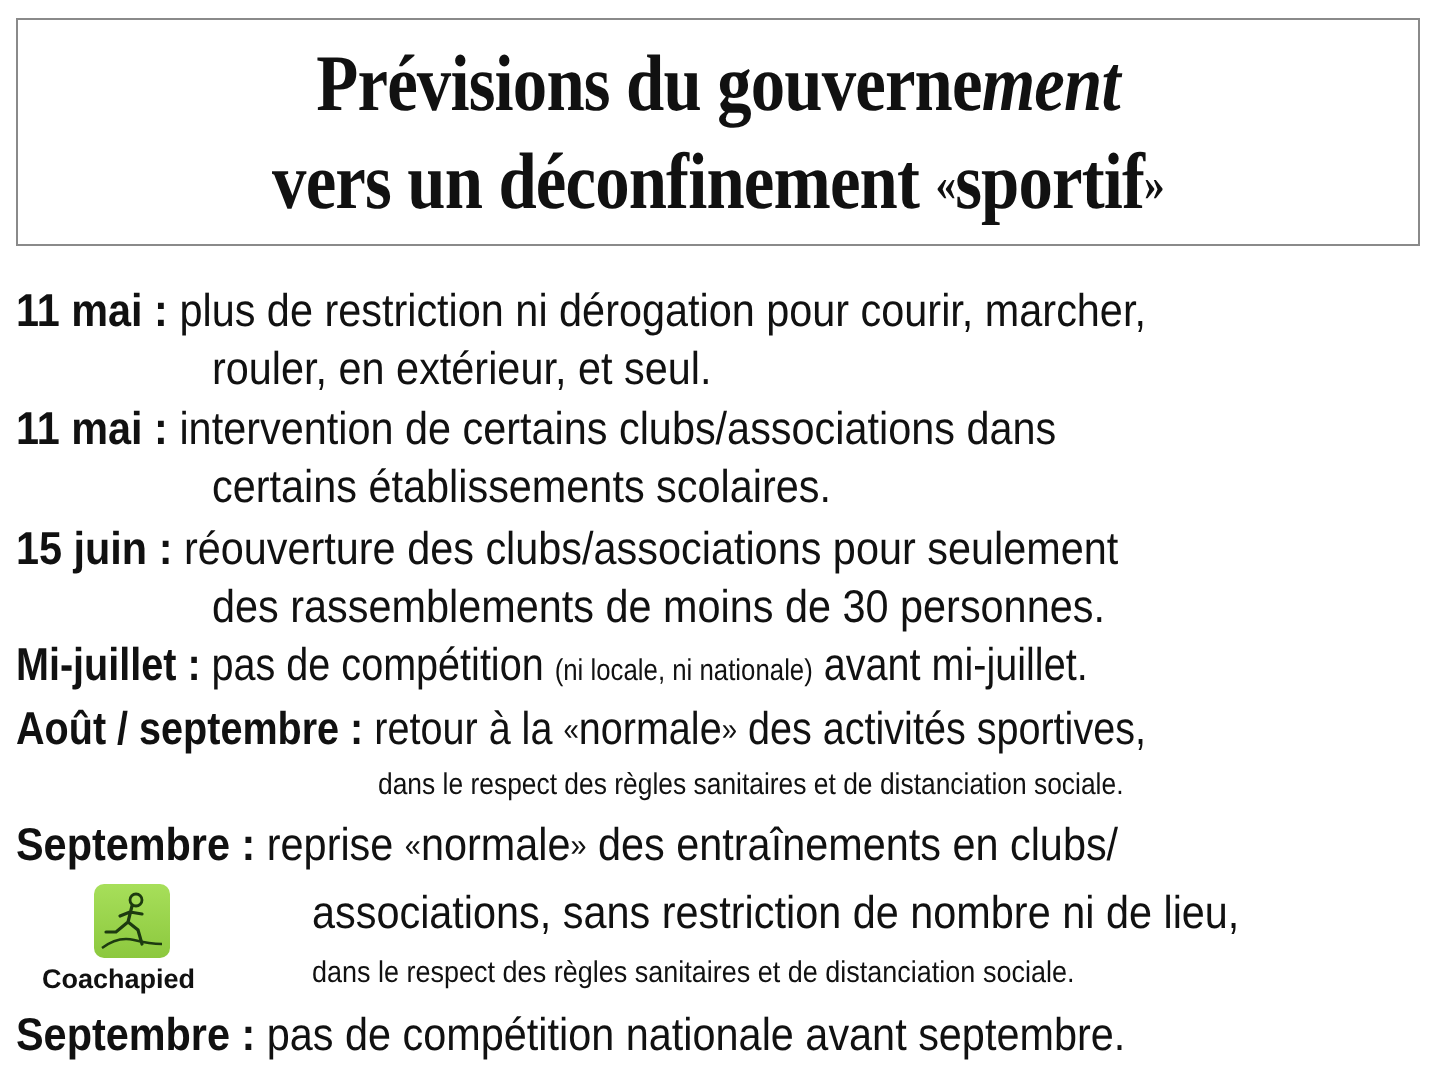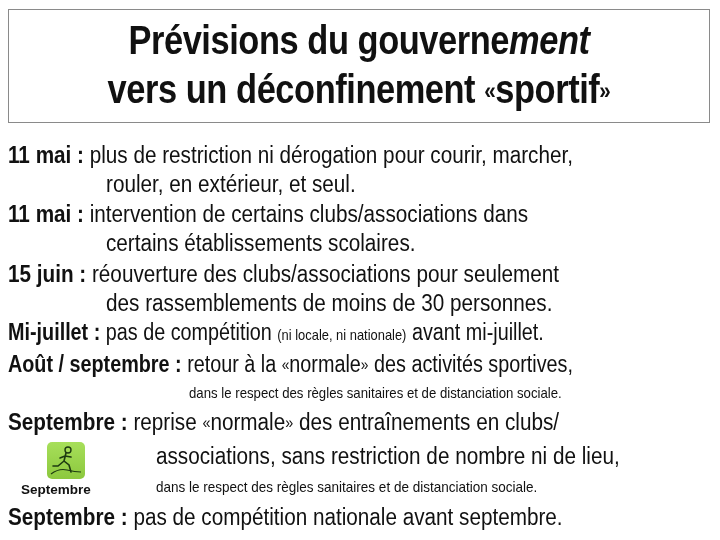--- a/index.html
+++ b/index.html
@@ -2,21 +2,21 @@
 <html><head>
 <meta charset="utf-8">
 <style>
   html, body { margin: 0; padding: 0; }
   body {
     width: 720px; height: 540px; background: #ffffff; position: relative; overflow: hidden;
     font-family: "Liberation Sans", sans-serif; color: #111;
   }
   .title-box {
     position: absolute; left: 8px; top: 9px; width: 702px; height: 114px;
-    border: 1.5px solid #8a8a8a; box-sizing: border-box;
+    border: 1.5px solid #8a8a8a; box-sizing: border-box; font-family: Liberation Serif, serif;
   }
   .title-line {
     position: absolute; left: 0; width: 100%; text-align: center;
     font-weight: bold; font-size: 40px; letter-spacing: -0.5px; transform: scaleX(0.86);
     transform-origin: center; white-space: nowrap;
   }
   .title-line.l1 { top: 8px; }
   .title-line.l2 { top: 57px; }
   .title-line i { font-style: italic; }
   .title-line .q { font-size: 24px; vertical-align: 4px; }
@@ -77,13 +77,13 @@
   <span class="lbl">Septembre :</span> <span>pas de compétition nationale avant septembre.</span>
 </div>
 
 <div class="logo">
   <svg width="38" height="37" viewBox="0 0 38 37">
     <circle cx="21" cy="8" r="3" fill="none" stroke="#1d3a10" stroke-width="1.4"></circle>
     <path d="M19 11 L17 19 L22 23 L24 30 M17 19 L11 24 L6 24 M18 14 L24 15 M18 14 L13 16" fill="none" stroke="#1d3a10" stroke-width="1.6" stroke-linecap="round"></path>
     <path d="M4 32 Q12 26 20 28 T34 30" fill="none" stroke="#1d3a10" stroke-width="1.2"></path>
   </svg>
 </div>
-<div class="logo-label">Septembre</div>
+<div class="logo-label">Coachapied</div>
 
 </body></html>

